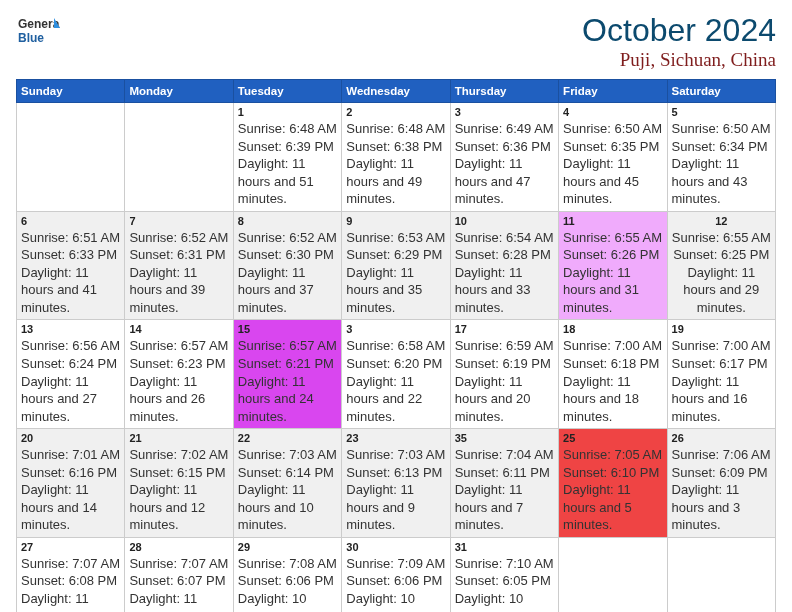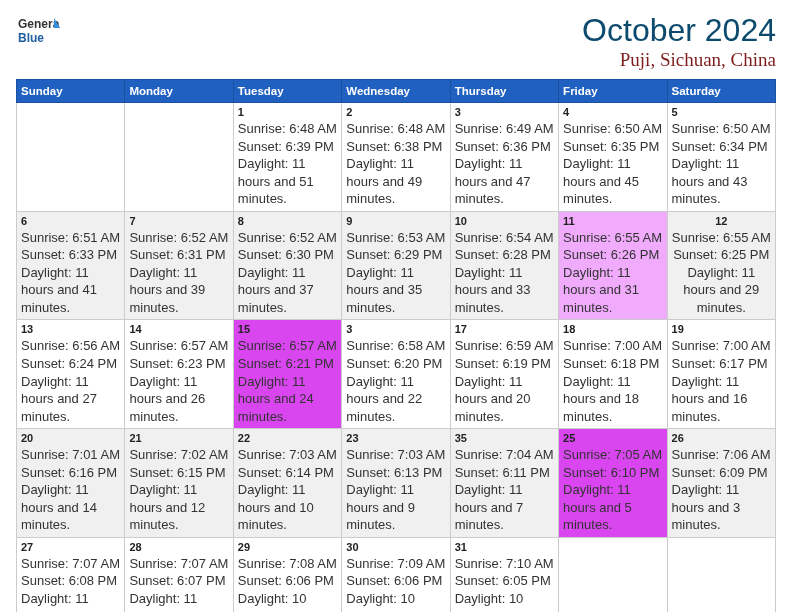--- a/index.html
+++ b/index.html
@@ -222,21 +222,21 @@
         <span class="day-info">Sunrise: 7:03 AM<br>Sunset: 6:14 PM<br>Daylight: 11 hours and 10 minutes.</span>
       </td>
           <td style="background: rgb(240, 240, 240);">
         <span class="day-num">23</span>
         <span class="day-info">Sunrise: 7:03 AM<br>Sunset: 6:13 PM<br>Daylight: 11 hours and 9 minutes.</span>
       </td>
           <td style="background: rgb(240, 240, 240);">
         <span class="day-num">35</span>
         <span class="day-info">Sunrise: 7:04 AM<br>Sunset: 6:11 PM<br>Daylight: 11 hours and 7 minutes.</span>
       </td>
-          <td style="background: #d946ef;">
+          <td style="background: #ef4444;">
         <span class="day-num">25</span>
         <span class="day-info">Sunrise: 7:05 AM<br>Sunset: 6:10 PM<br>Daylight: 11 hours and 5 minutes.</span>
       </td>
           <td style="background: rgb(240, 240, 240);">
         <span class="day-num">26</span>
         <span class="day-info">Sunrise: 7:06 AM<br>Sunset: 6:09 PM<br>Daylight: 11 hours and 3 minutes.</span>
       </td>
         </tr>
         <tr class="row-odd">
           <td style="background: rgb(255, 255, 255); margin-top: 20px;">

